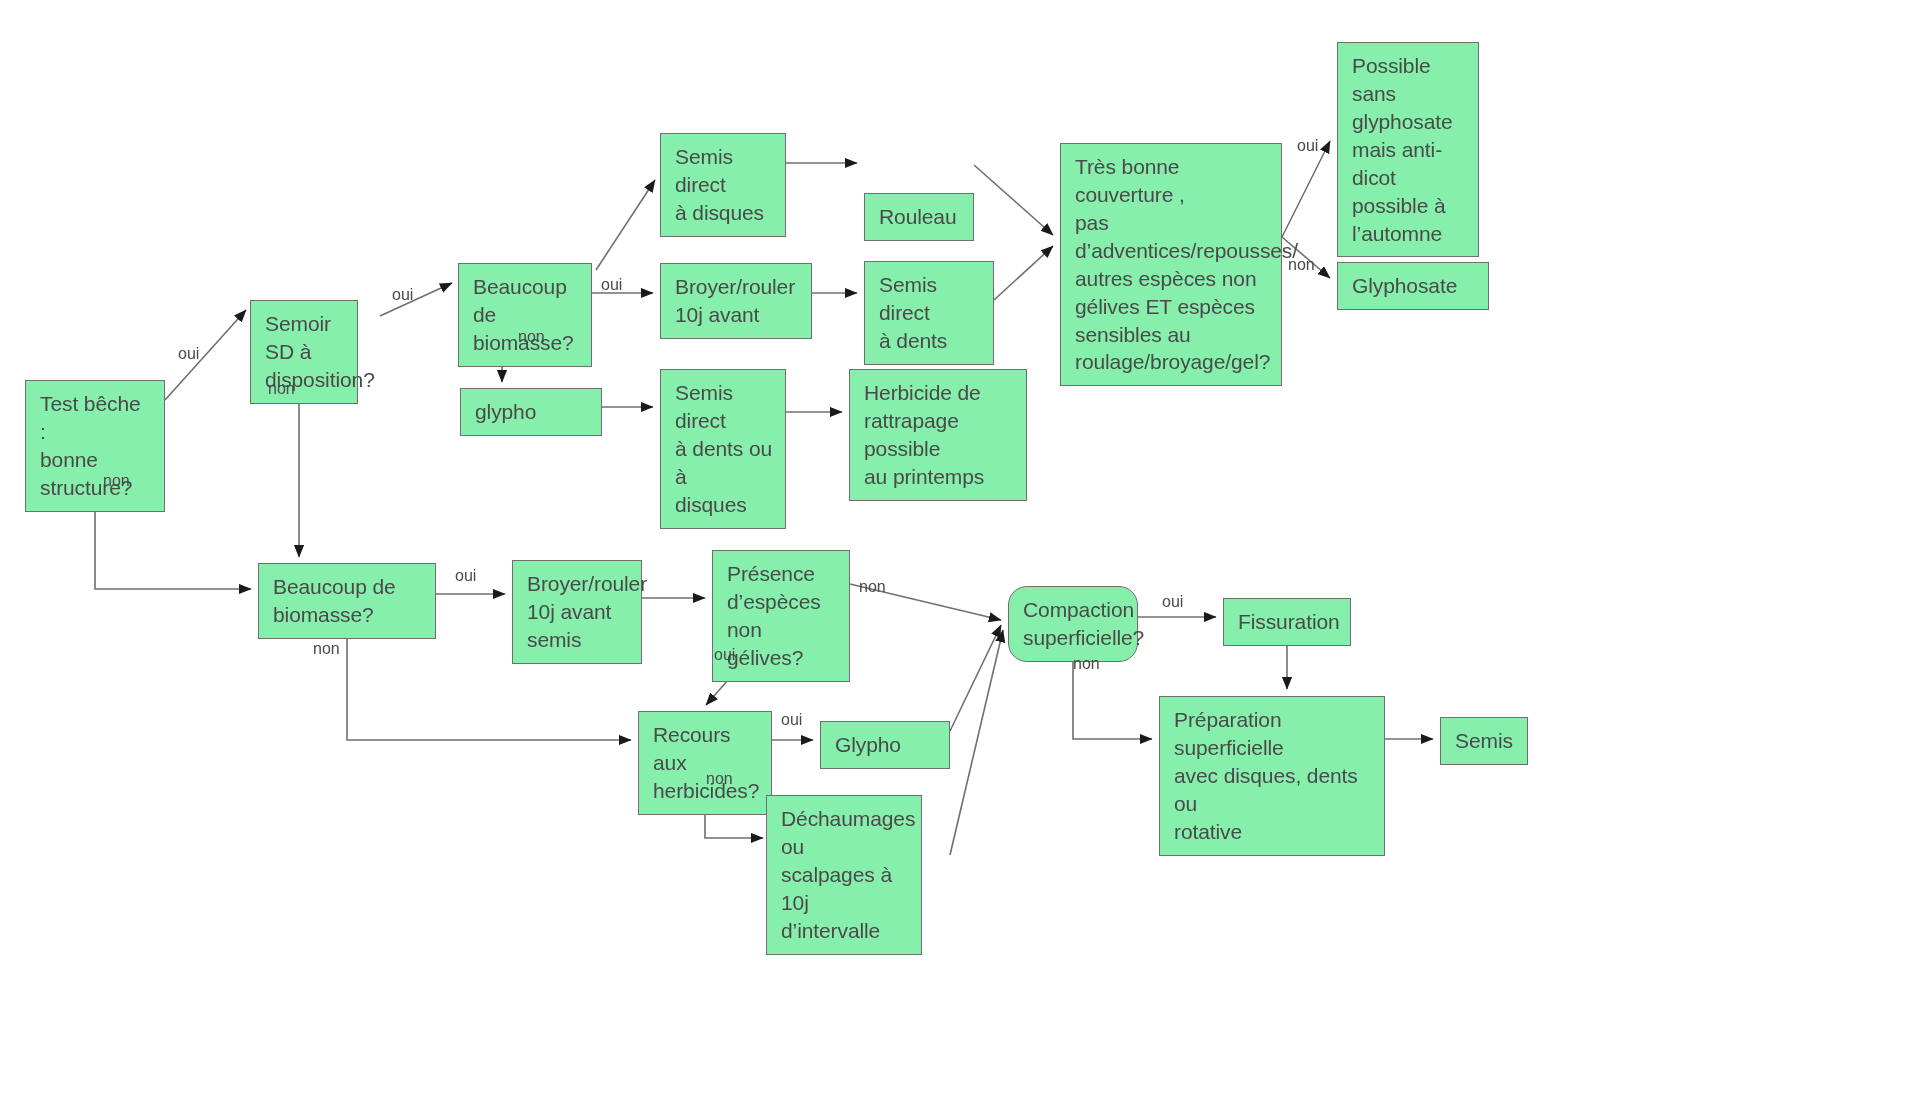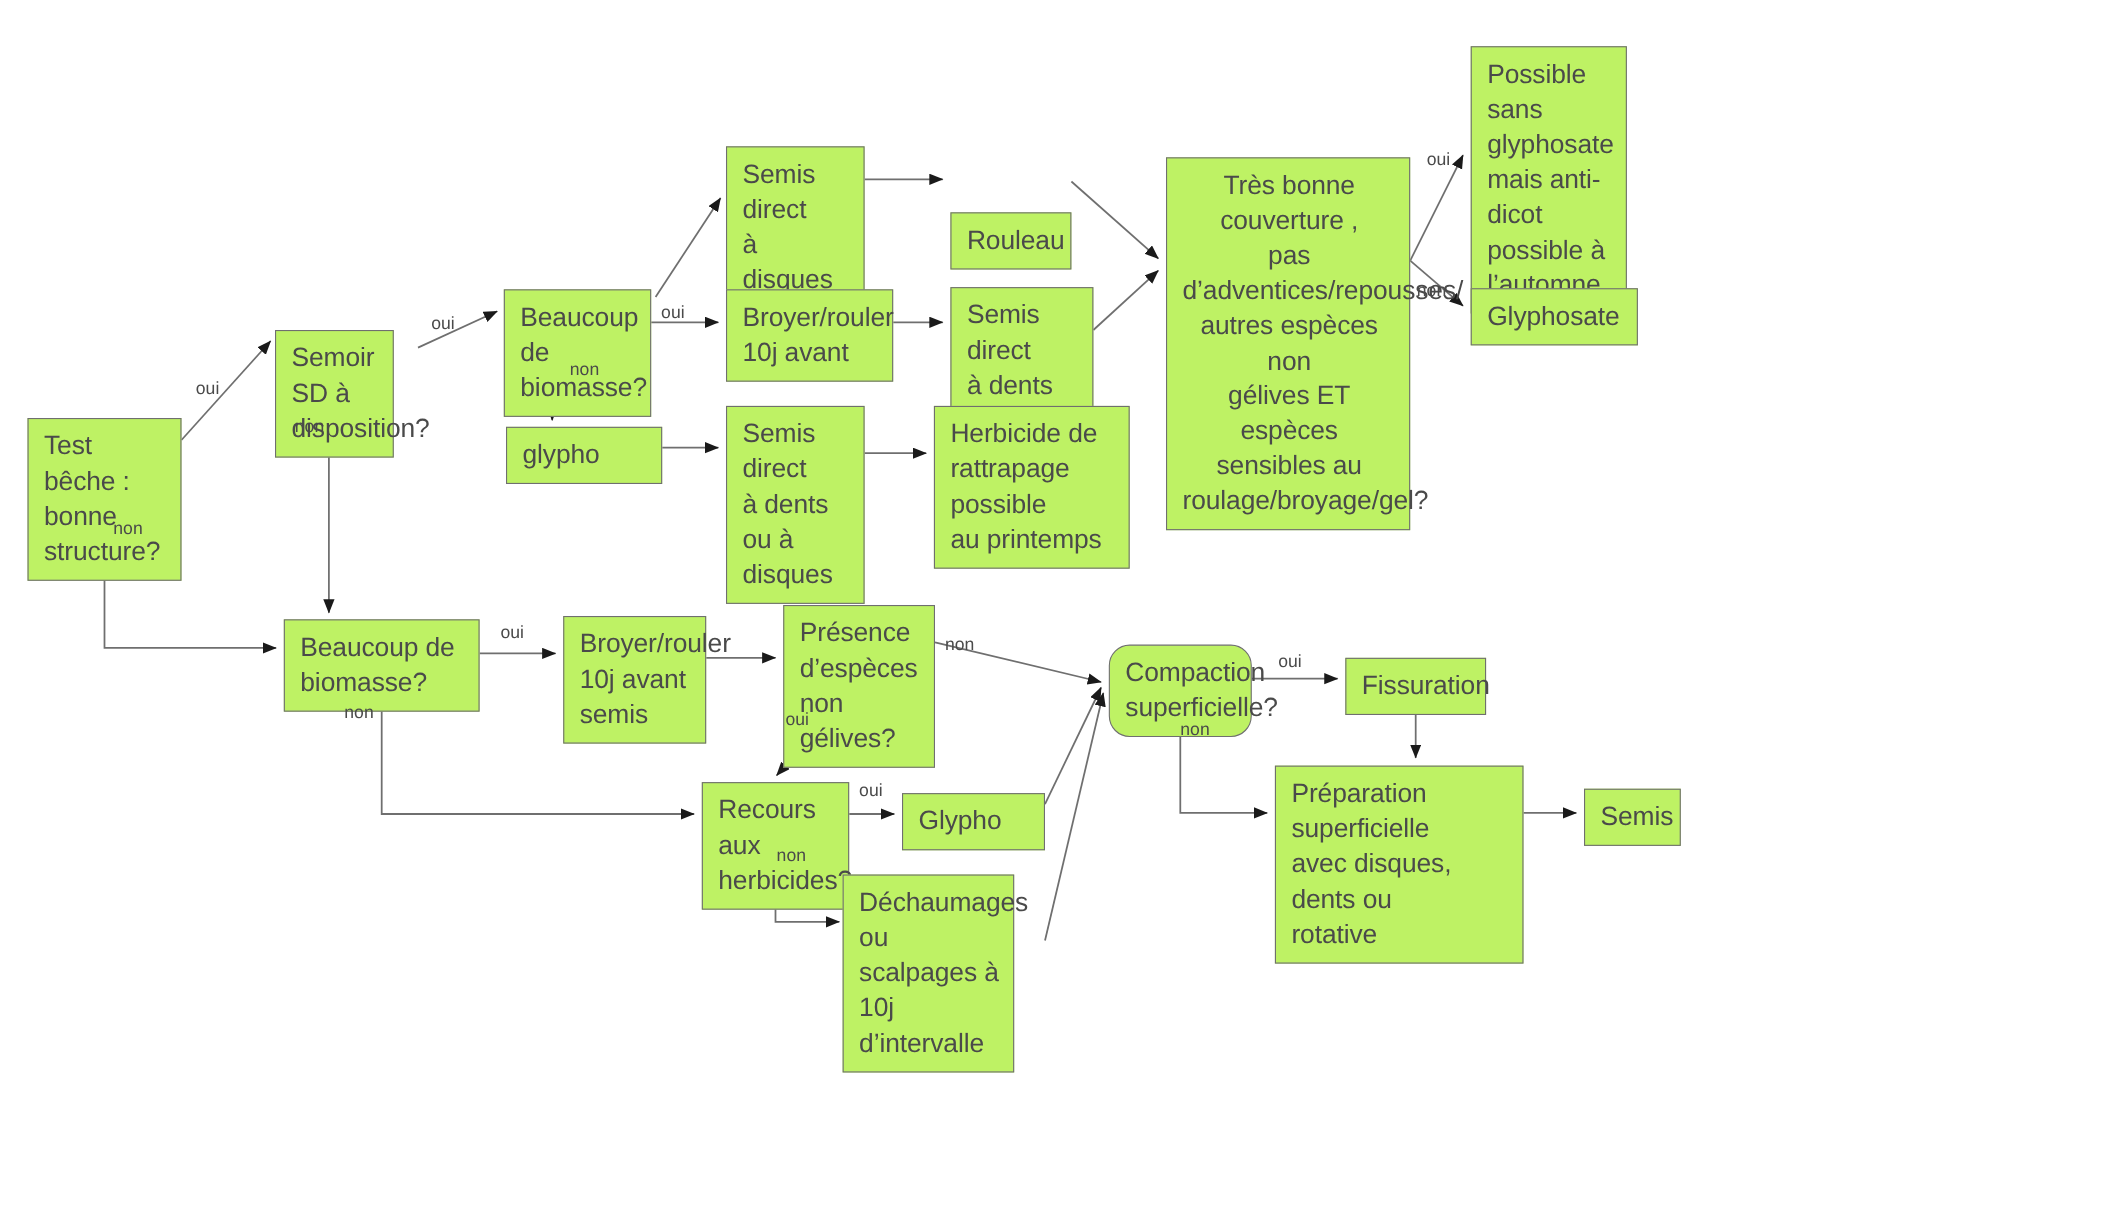--- a/index.html
+++ b/index.html
@@ -22,23 +22,23 @@
     left: 0;
     top: 0;
     width: 1920px;
     height: 1099px;
     pointer-events: none;
   }
   .node {
     position: absolute;
     box-sizing: border-box;
     border: 1.6px solid #6f6f6f;
-    background: #bef264;
+    background: #86efac;
     color: #4a4a4a;
-    font-size: 24px;
+    font-size: 21px;
     line-height: 1.33;
     padding: 9px 12px 9px 14px;
     white-space: pre-line;
     letter-spacing: -0.1px;
   }
   .edge-label {
     position: absolute;
     font-size: 16px;
     color: #4a4a4a;
     white-space: nowrap;
@@ -103,21 +103,21 @@
       <div class="node" style="left: 460px; top: 388px; width: 142px; min-height: 38px;">glypho</div>
       <div class="node" style="left: 660px; top: 369px; width: 126px; min-height: 86px;">Semis direct
 à dents ou à
 disques</div>
       <div class="node" style="left: 864px; top: 145px; width: 110px; min-height: 38px; margin-top: 48px;">Rouleau</div>
       <div class="node" style="left: 864px; top: 261px; width: 130px; min-height: 60px;">Semis direct
 à dents</div>
       <div class="node" style="left: 849px; top: 369px; width: 178px; min-height: 86px;">Herbicide de
 rattrapage possible
 au printemps</div>
-      <div class="node" style="left: 1060px; top: 143px; width: 222px; min-height: 187px; text-align: center;">Très bonne couverture ,
+      <div class="node" style="left: 1060px; top: 143px; width: 222px; min-height: 187px;">Très bonne couverture ,
 pas
 d’adventices/repousses/
 autres espèces non
 gélives ET espèces
 sensibles au
 roulage/broyage/gel?</div>
       <div class="node" style="left: 1337px; top: 42px; width: 142px; min-height: 140px;">Possible sans
 glyphosate
 mais anti-dicot
 possible à

